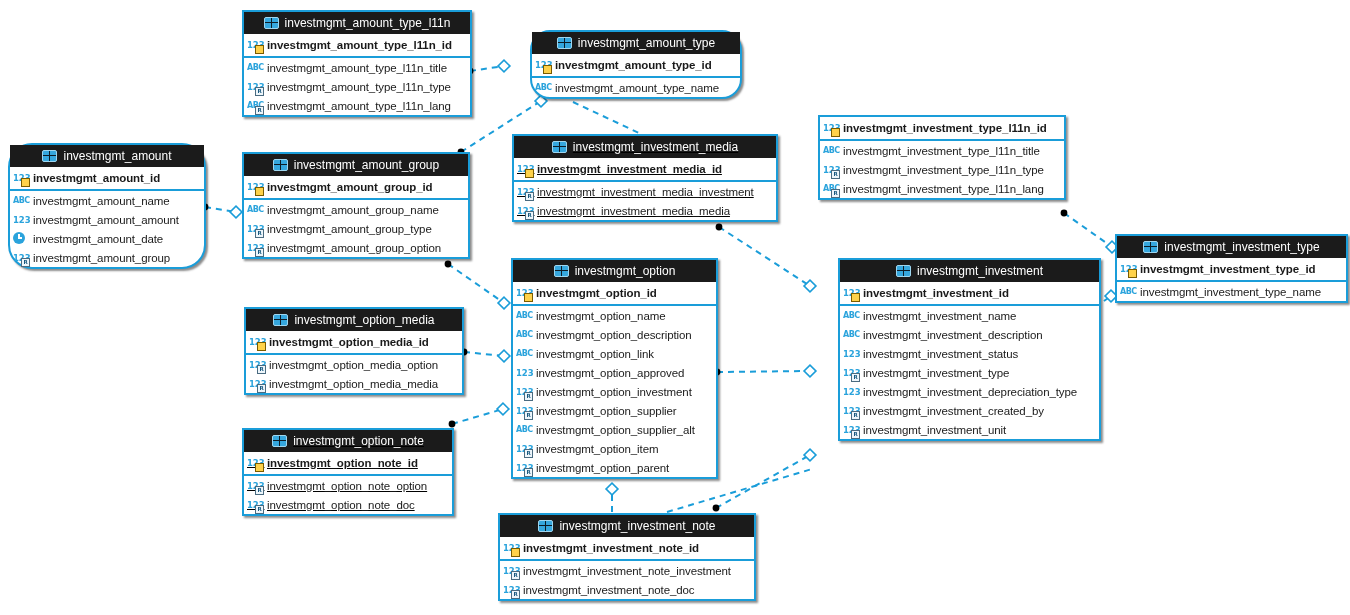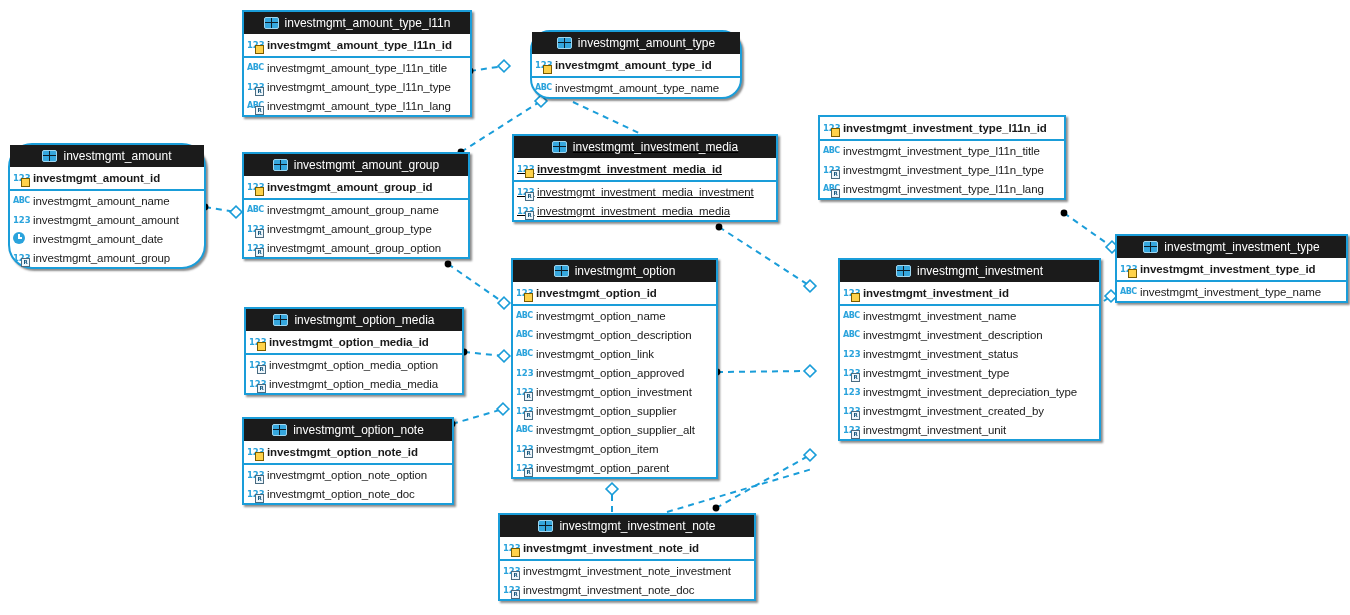--- a/index.html
+++ b/index.html
@@ -373,21 +373,21 @@
         <div class="db-row">
           <span class="fi"><span>123</span><span class="badge">R</span></span>
           <span>investmgmt_investment_created_by</span>
         </div>
         <div class="db-row">
           <span class="fi"><span>123</span><span class="badge">R</span></span>
           <span>investmgmt_investment_unit</span>
         </div>
       </div>
     </div>
-    <div class="db-table" style="left: 242px; top: 417px; width: 208px;">
+    <div class="db-table" style="left: 242px; top: 428px; width: 208px; text-decoration: underline;">
       <div class="db-header">
         <span class="tbl-ico"></span>
         <span>investmgmt_option_note</span>
       </div>
       <div class="pk-section">
         <div class="db-row">
           <span class="fi"><span>123</span><span class="badge badge-key"></span></span>
           <span>investmgmt_option_note_id</span>
         </div>
       </div>

